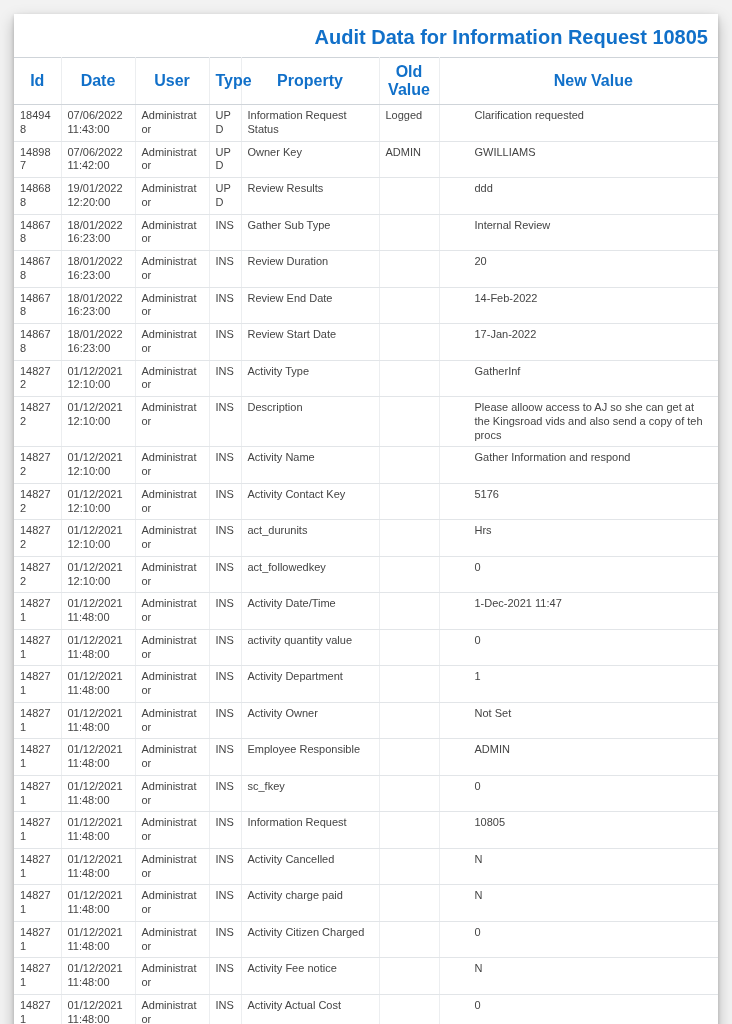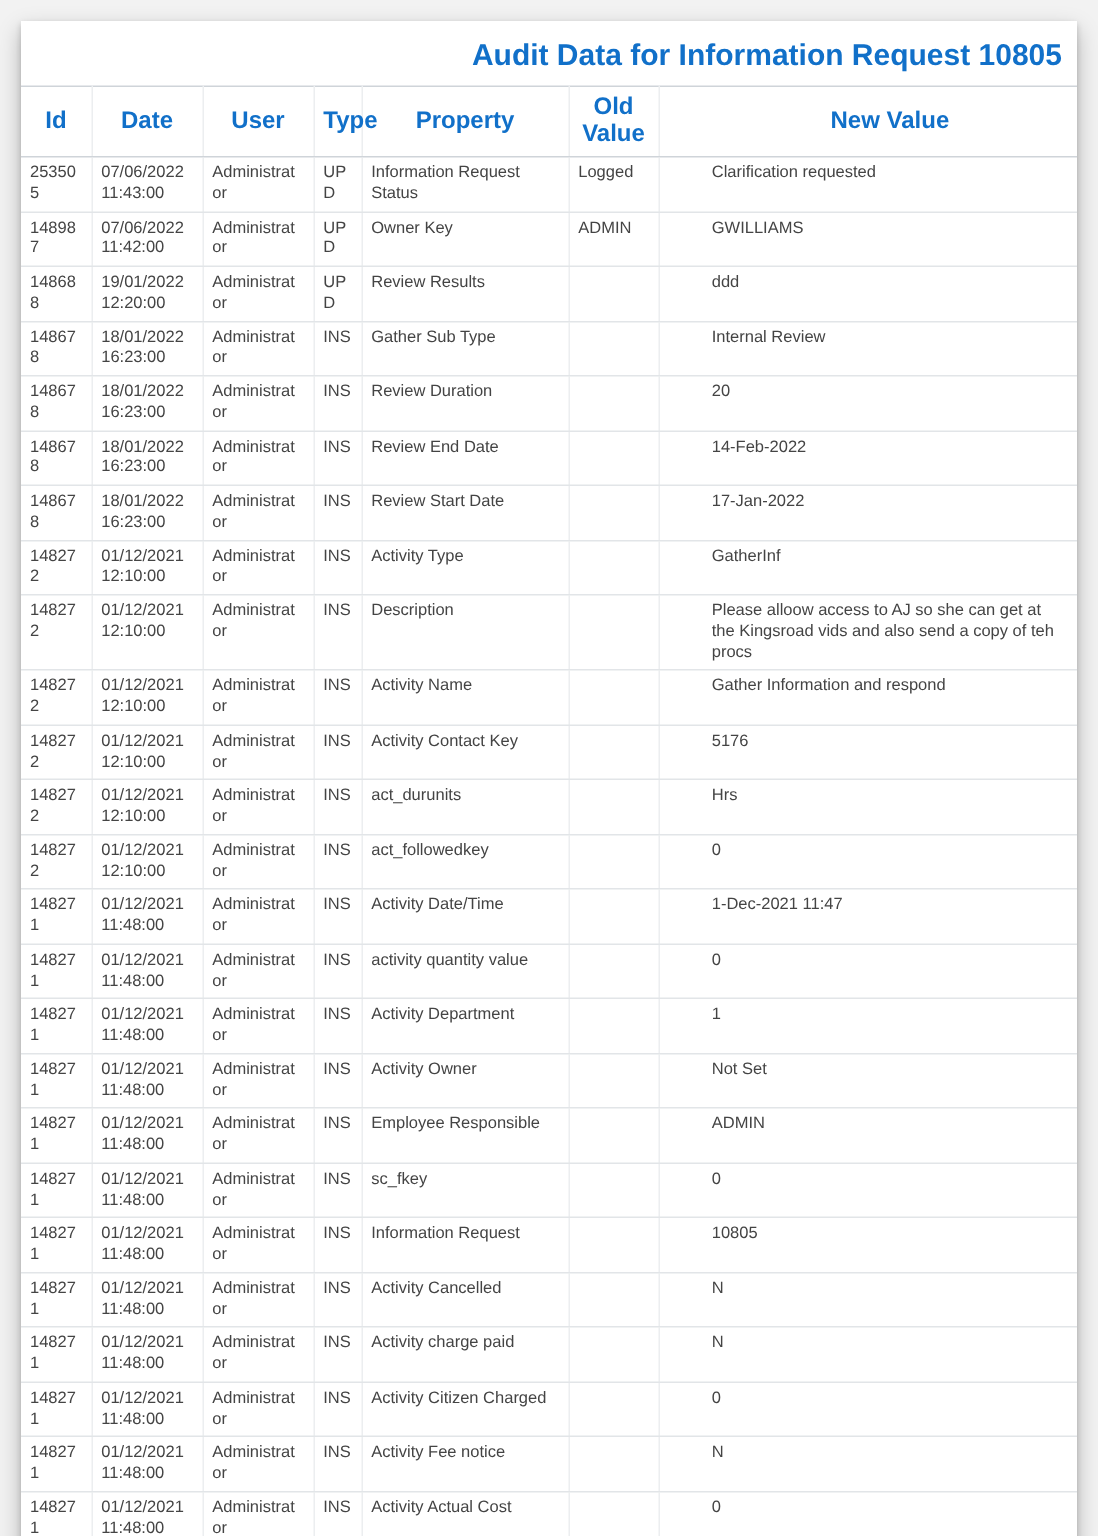--- a/index.html
+++ b/index.html
@@ -88,21 +88,21 @@
           <th>Date</th>
           <th>User</th>
           <th>Type</th>
           <th>Property</th>
           <th>Old Value</th>
           <th>New Value</th>
         </tr>
       </thead>
       <tbody id="audit-body">
           <tr>
-            <td>253505</td>
+            <td>184948</td>
             <td>07/06/2022 11:43:00</td>
             <td>Administrator</td>
             <td>UPD</td>
             <td>Information Request Status</td>
             <td>Logged</td>
             <td>Clarification requested</td>
           </tr>
           <tr>
             <td>148987</td>
             <td>07/06/2022 11:42:00</td>

